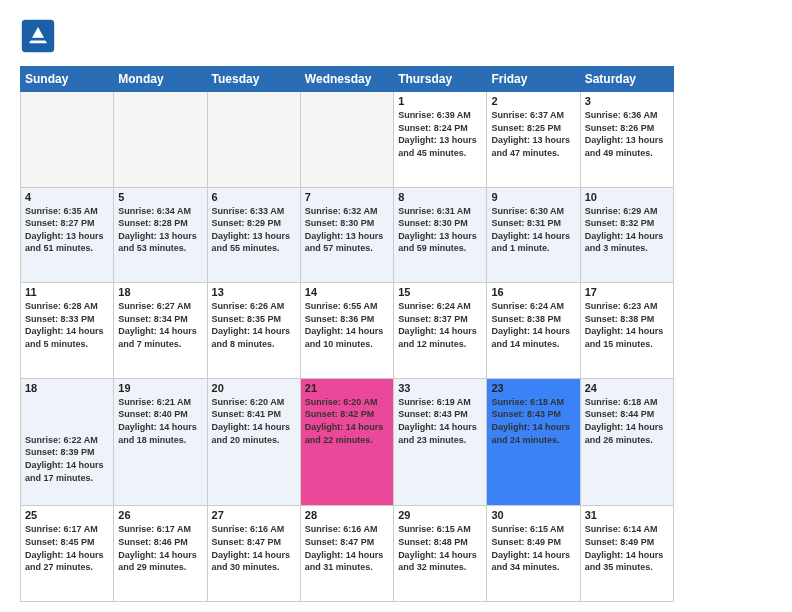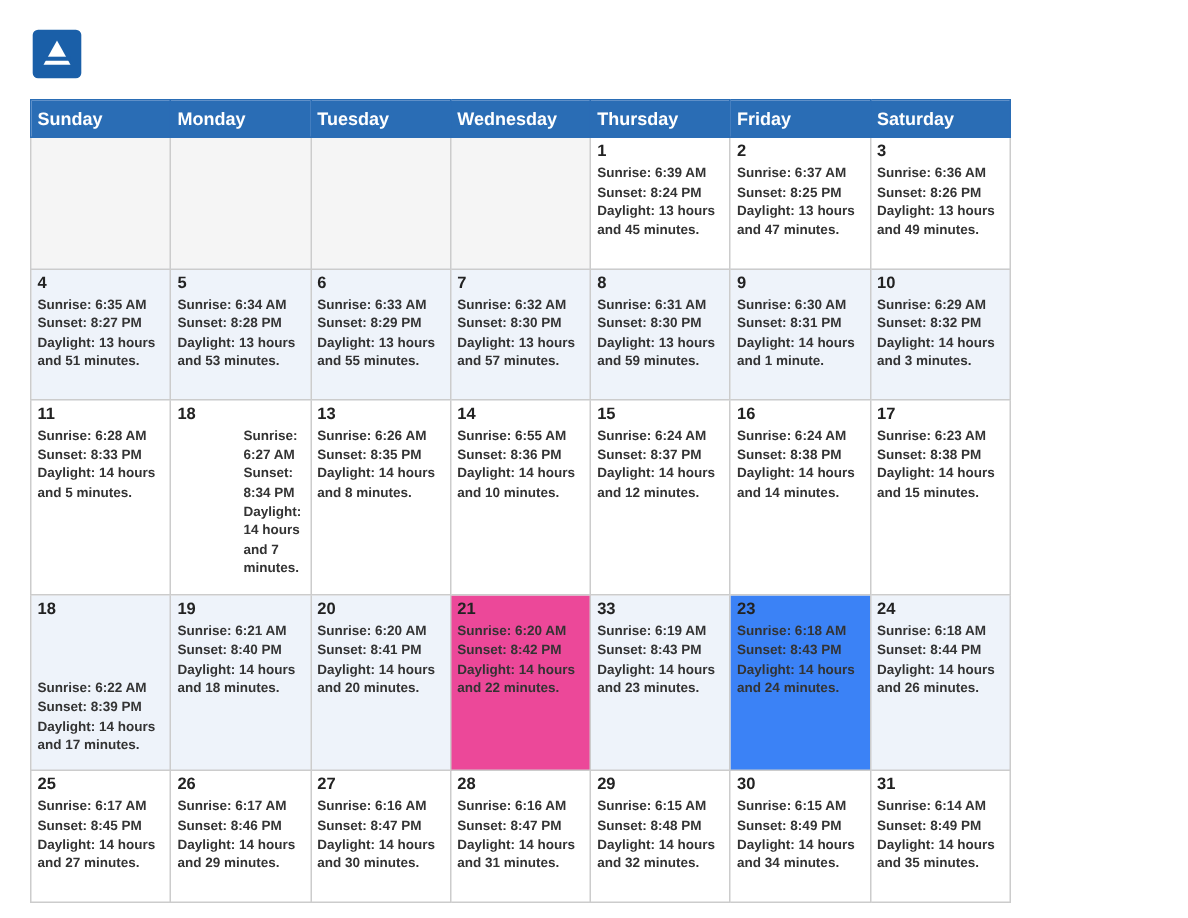--- a/index.html
+++ b/index.html
@@ -203,21 +203,21 @@
         <tr>
           <td>
             <div class="day-num">11</div>
             <div class="day-info" style="white-space: pre-line;">Sunrise: 6:28 AM
 Sunset: 8:33 PM
 Daylight: 14 hours
 and 5 minutes.</div>
           </td>
           <td>
             <div class="day-num">18</div>
-            <div class="day-info" style="white-space: pre-line; margin-left: 44px;">Sunrise: 6:27 AM
+            <div class="day-info" style="white-space: pre-line;">Sunrise: 6:27 AM
 Sunset: 8:34 PM
 Daylight: 14 hours
 and 7 minutes.</div>
           </td>
           <td>
             <div class="day-num">13</div>
             <div class="day-info" style="white-space: pre-line;">Sunrise: 6:26 AM
 Sunset: 8:35 PM
 Daylight: 14 hours
 and 8 minutes.</div>

